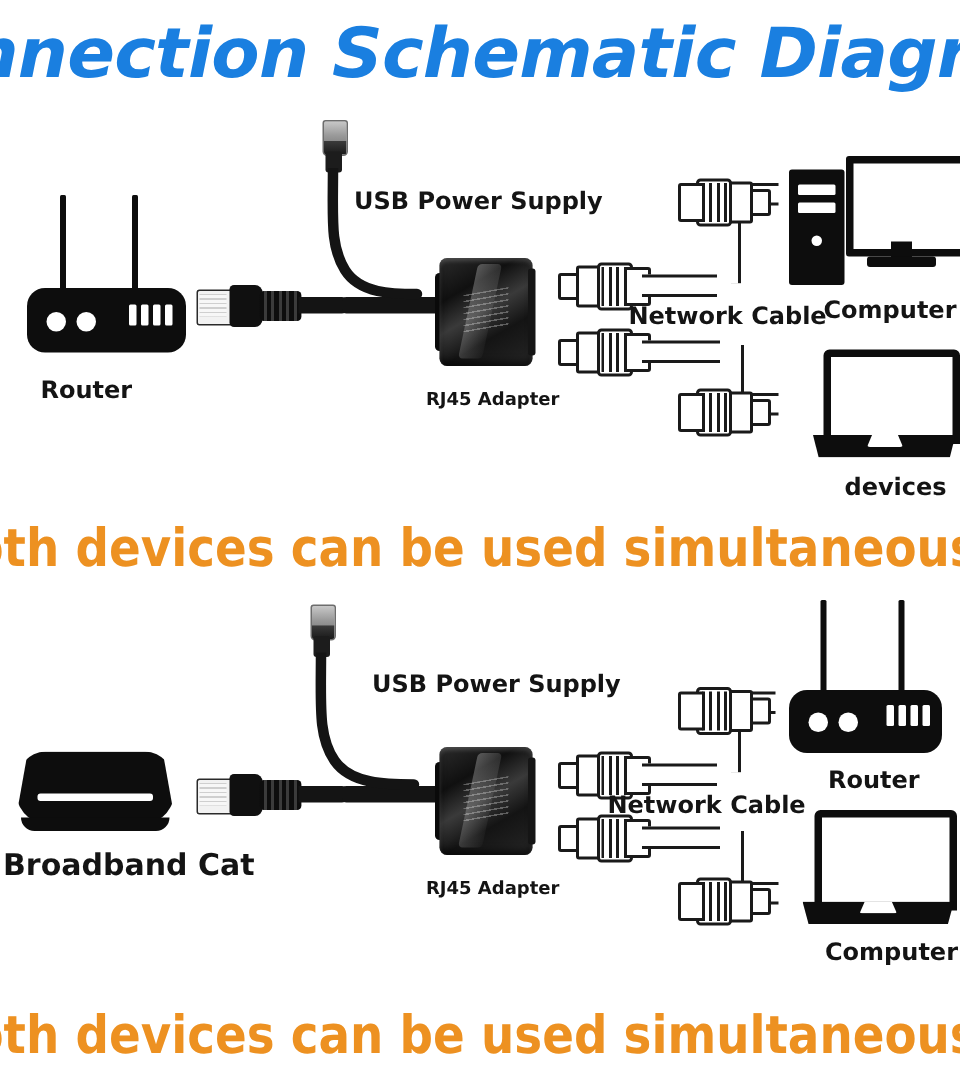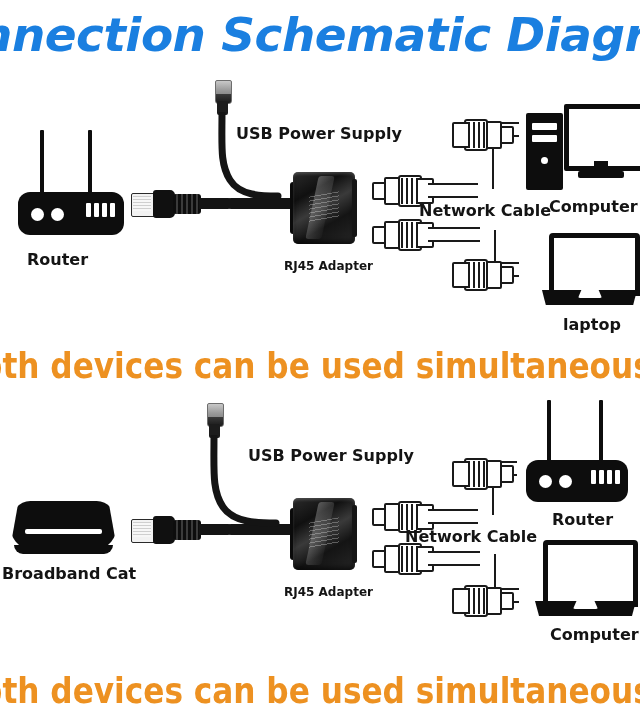--- a/index.html
+++ b/index.html
@@ -303,33 +303,33 @@
       <div class="neck" style="left:68px;top:57px;width:14px;height:12px;"></div>
       <div class="foot" style="left:52px;top:67px;width:46px;height:7px;"></div>
     </div>
     <div class="lbl" style="left:549px;top:127px;font-size:16px;">Computer</div>
 
     <div class="laptop" style="left:542px;top:163px;width:95px;height:72px;">
       <div class="lid" style="left:7px;top:0px;width:81px;height:53px;"></div>
       <div class="base" style="left:0px;top:57px;width:95px;height:15px;"></div>
       <div class="pad" style="left:36px;top:57px;width:24px;height:8px;"></div>
     </div>
-    <div class="lbl" style="left:563px;top:245px;font-size:16px;">laptop</div>
+    <div class="lbl" style="left:563px;top:245px;font-size:16px;">devices</div>
   </div>
 
   <div class="banner banner-top">Both devices can be used simultaneously</div>
 
   <div class="panel panel-bottom">
 
     <div class="modem" style="left:10px;top:109px;width:107px;height:48px;">
       <div class="shell"></div>
       <div class="slot"></div>
       <div class="foot"></div>
     </div>
-    <div class="lbl" style="left:2px;top:172px;font-size:16px;">Broadband Cat</div>
+    <div class="lbl" style="left:2px;top:172px;font-size:20px;">Broadband Cat</div>
 
     <div class="rjhead" style="left:131px;top:124px;width:102px;height:28px;">
       <div class="clear"></div>
         <div class="pins"></div>
       <div class="boot"></div>
         <div class="ribs"></div>
         <div class="tail"></div>
     </div>
     <div class="cable cable-h" style="left:228px;top:132px;width:68px;height:11px;"></div>
 

